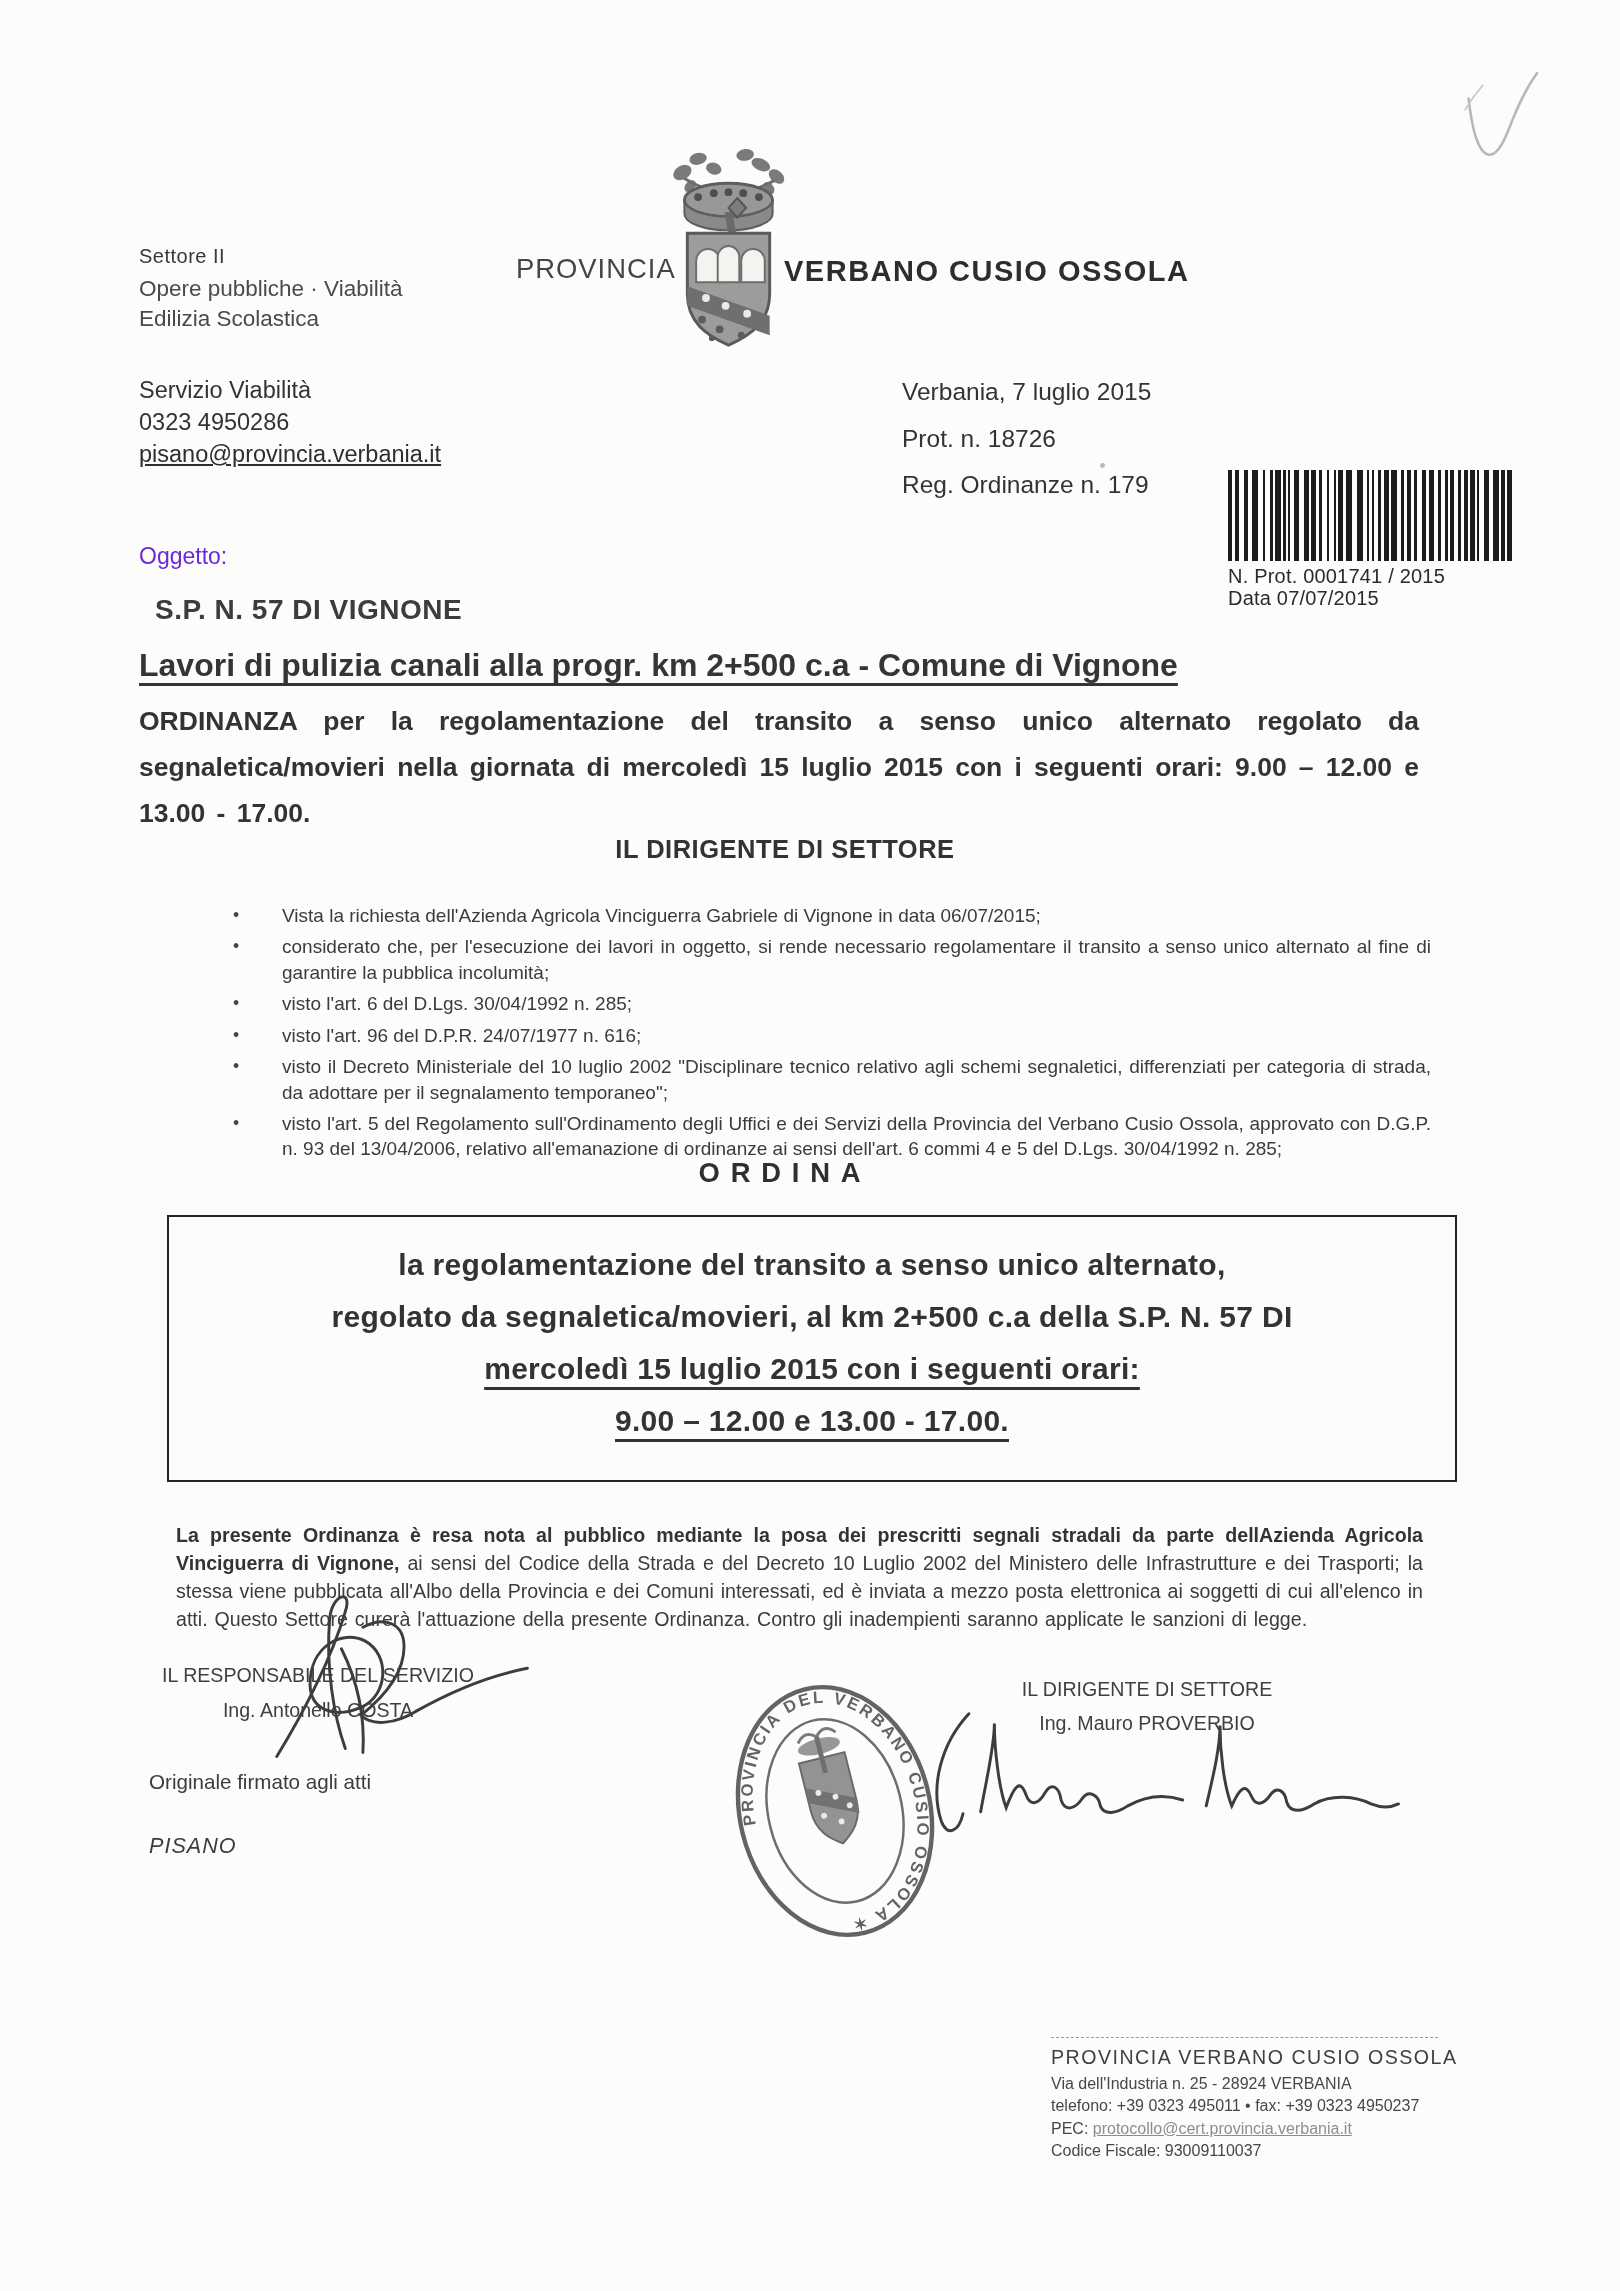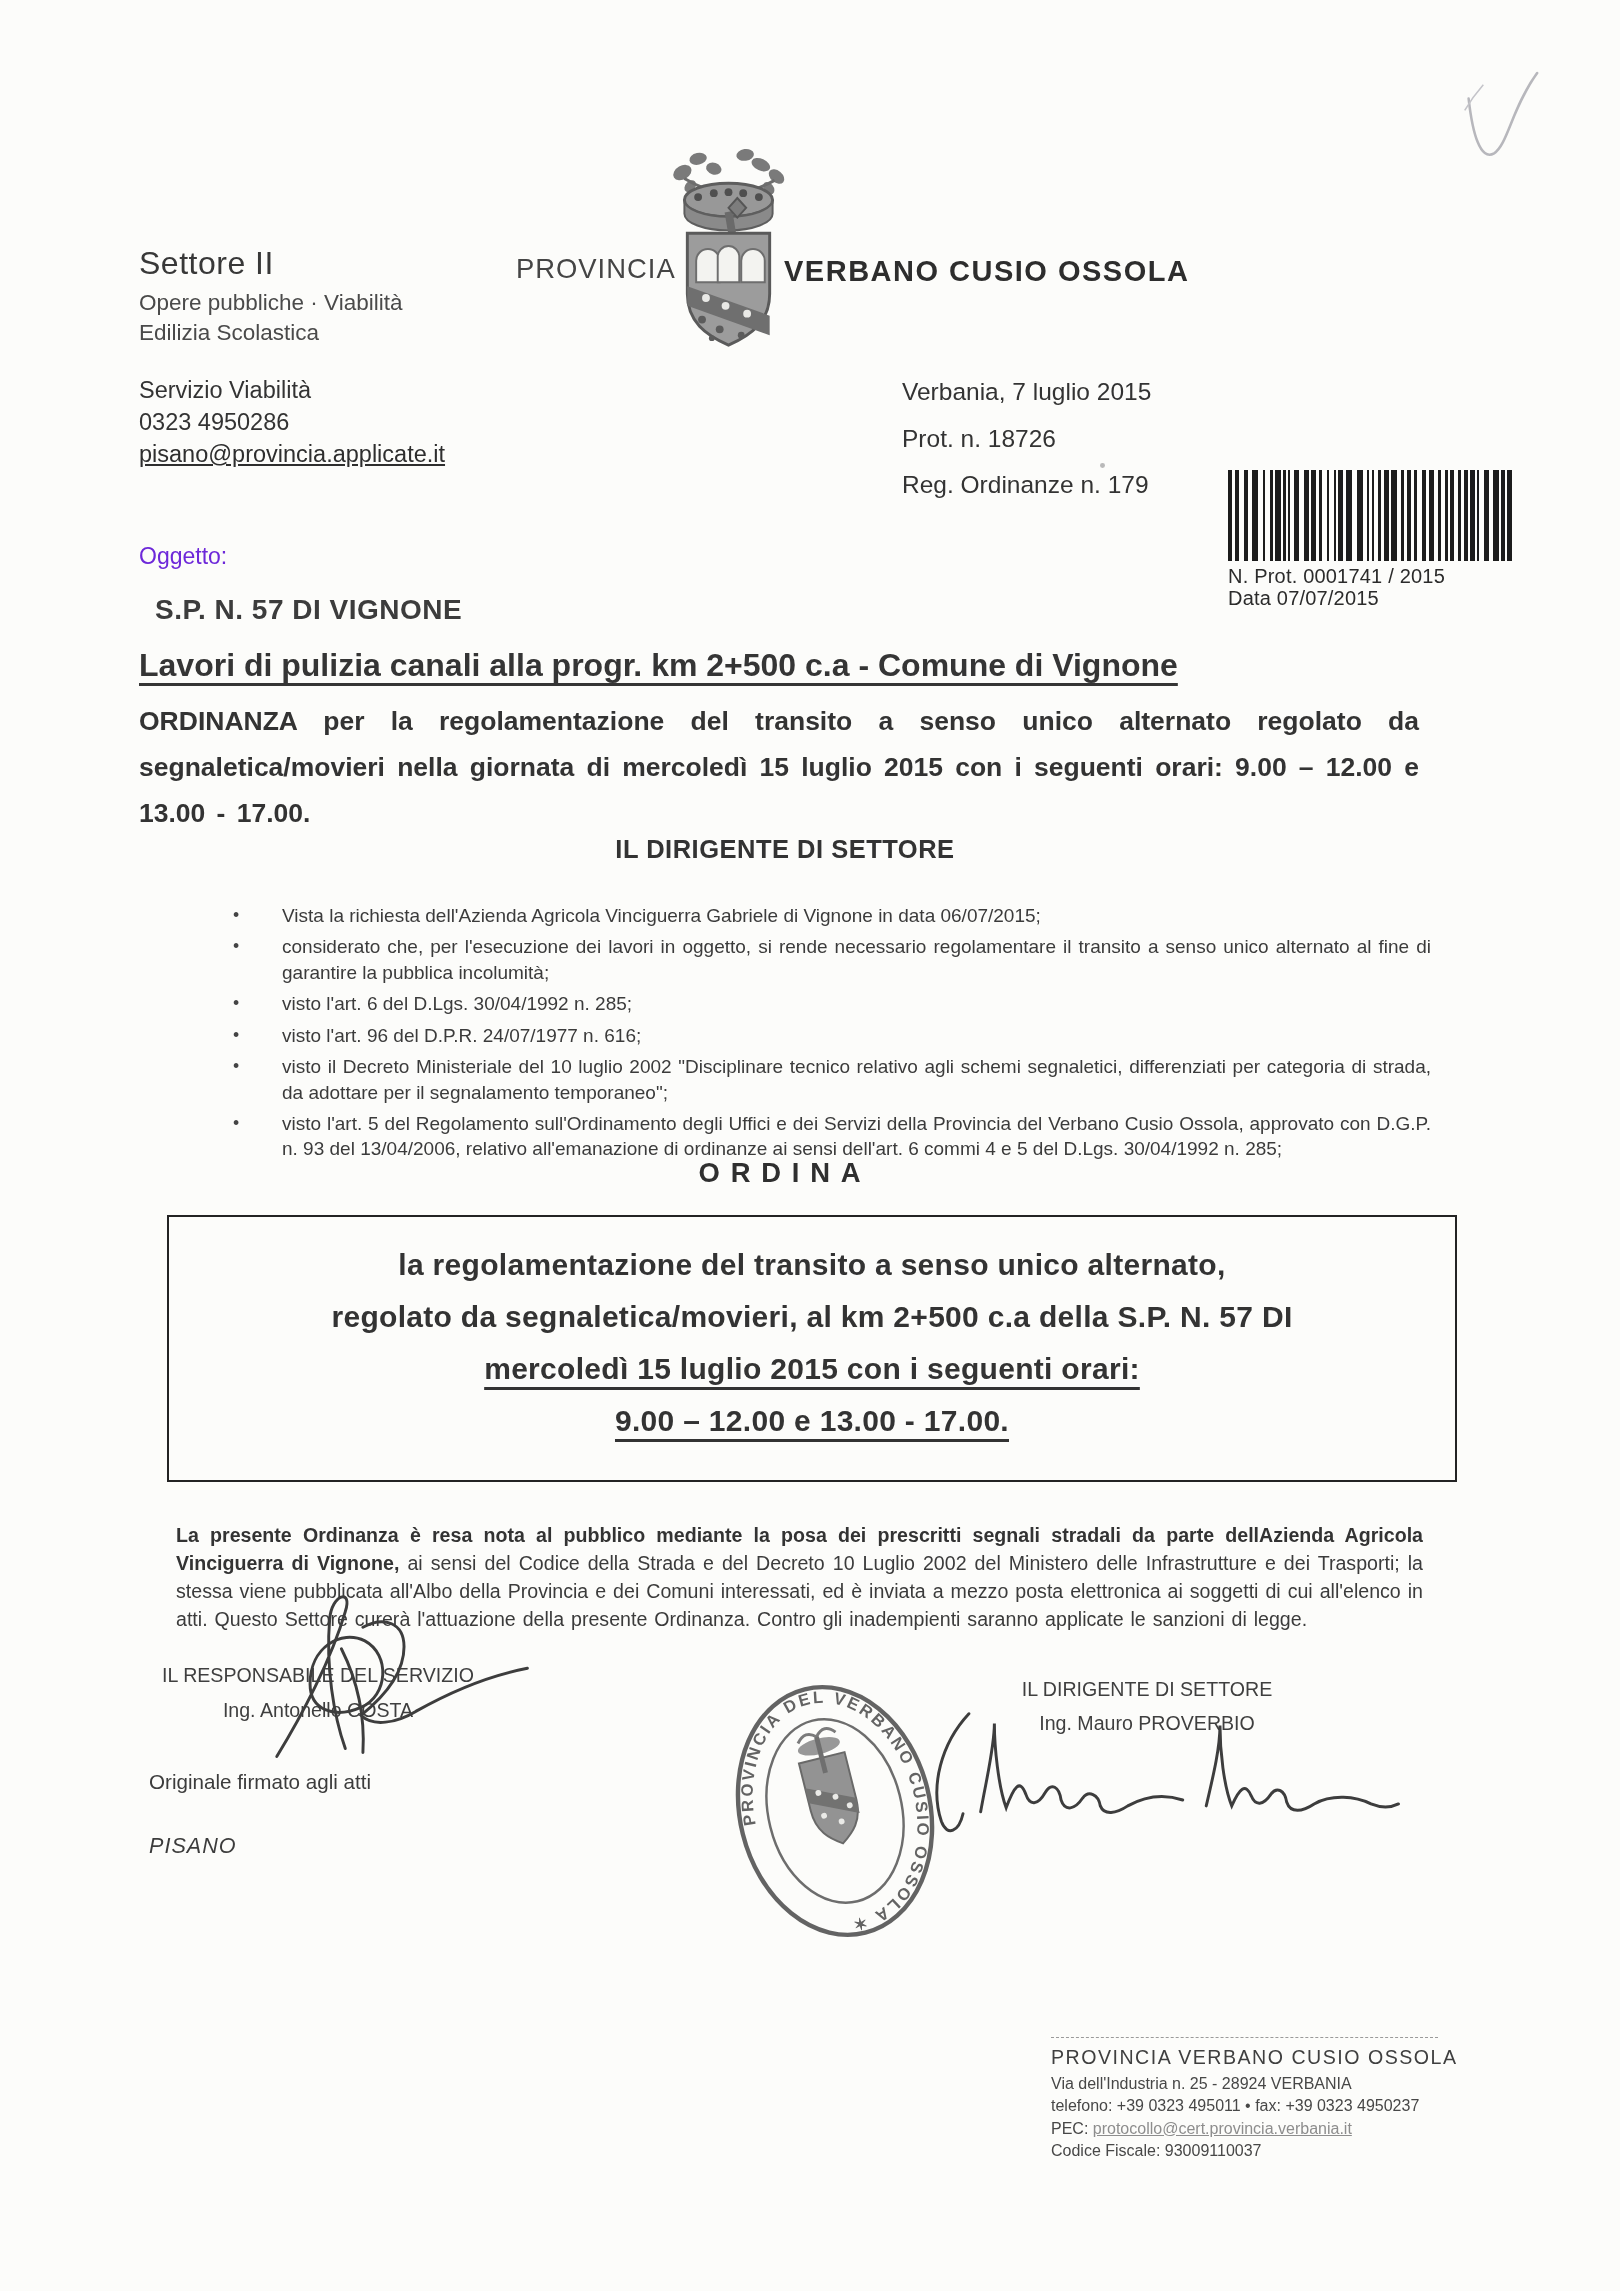--- a/index.html
+++ b/index.html
@@ -7,21 +7,21 @@
     position:relative;
     width:1620px;height:2292px;
     margin:0 auto;
     background:#fcfcfa;
     font-family:"Liberation Sans", sans-serif;
     color:#262626;
     overflow:hidden;
   }
   .abs{position:absolute;}
   
-  .sector-title{font-size:32px;color:#383838;letter-spacing:0.5px;}
+  .sector-title{font-size:20px;color:#383838;letter-spacing:0.5px;}
   .sector-sub{font-size:22.5px;color:#4a4a4a;line-height:30px;margin-top:5.9px;}
   .provincia-label{font-size:27.4px;color:#454545;letter-spacing:1px;text-align:right;}
   .province-name{font-size:29px;font-weight:bold;color:#2d2d2d;letter-spacing:1.5px;}
   
   .contact{font-size:23.5px;line-height:32px;color:#333;}
   .contact a{color:#2e2e2e;text-decoration:underline;}
   .meta{font-size:24.5px;color:#333;}
   .meta div{margin-bottom:18.6px;}
   
   .barcode{display:flex;align-items:stretch;height:91px;overflow:hidden;}
@@ -123,21 +123,21 @@
       <circle cx="88" cy="196" r="3.5"></circle>
         <circle cx="58" cy="199" r="3"></circle>
     </g>
   </svg>
 
   <div class="abs province-name" style="left:784px;top:255px;">VERBANO CUSIO OSSOLA</div>
 
   <div class="abs contact" style="left:139px;top:374px;">
     <div>Servizio Viabilità</div>
     <div>0323 4950286</div>
-    <div><a href="#">pisano@provincia.applicate.it</a></div>
+    <div><a href="#">pisano@provincia.verbania.it</a></div>
   </div>
 
   <div class="abs meta" style="left:902px;top:378px;">
     <div>Verbania,  7 luglio 2015</div>
     <div>Prot. n. 18726</div>
     <div>Reg. Ordinanze n. 179</div>
   </div>
 
   <div class="abs speck" style="left:1100px;top:463px;"></div>
 

